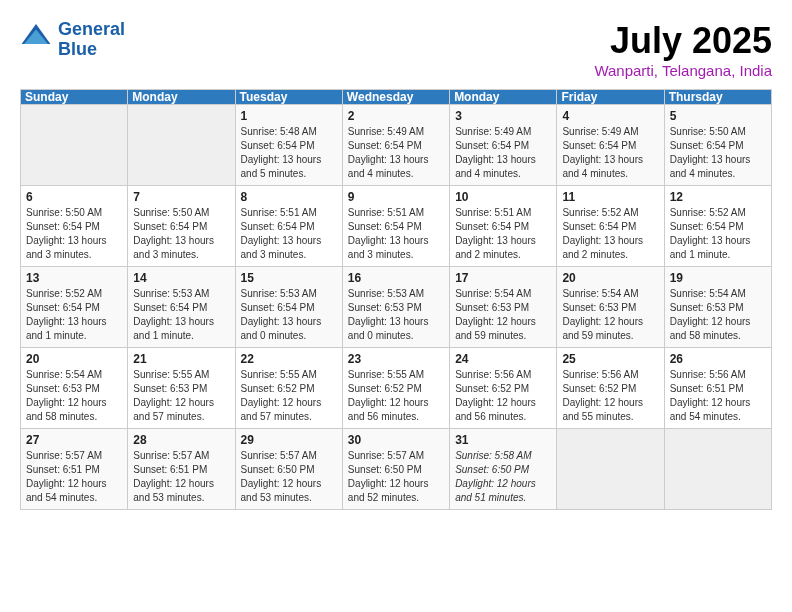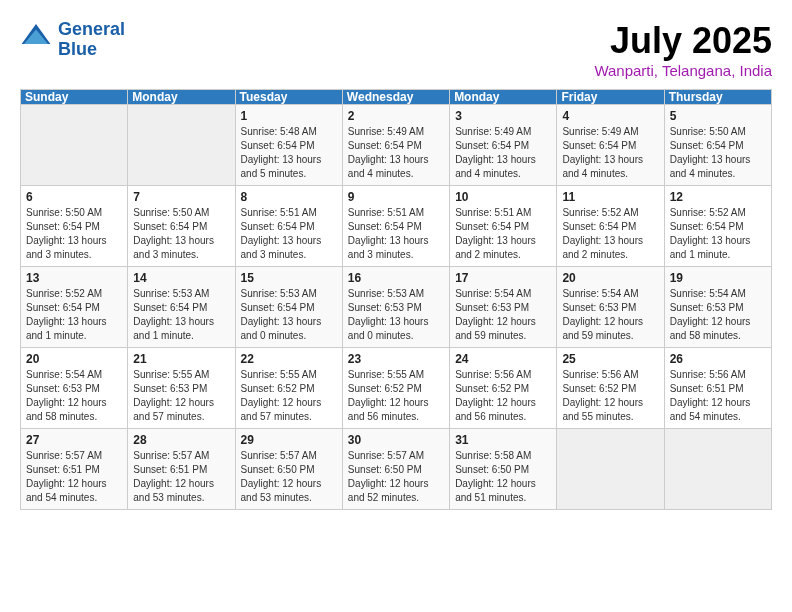--- a/index.html
+++ b/index.html
@@ -301,21 +301,21 @@
 Daylight: 12 hours and 53 minutes.</div>
         </td>
         <td>
           <div class="day-number">30</div>
           <div class="day-info" style="white-space: pre-line;">Sunrise: 5:57 AM
 Sunset: 6:50 PM
 Daylight: 12 hours and 52 minutes.</div>
         </td>
         <td>
           <div class="day-number">31</div>
-          <div class="day-info" style="white-space: pre-line;">Sunrise: 5:58 AM
+          <div class="day-info" style="white-space: pre-line; font-style: italic;">Sunrise: 5:58 AM
 Sunset: 6:50 PM
 Daylight: 12 hours and 51 minutes.</div>
         </td>
         <td class="empty"></td>
         <td class="empty"></td>
       </tr>
     </tbody>
 </table>
 
 </body></html>

